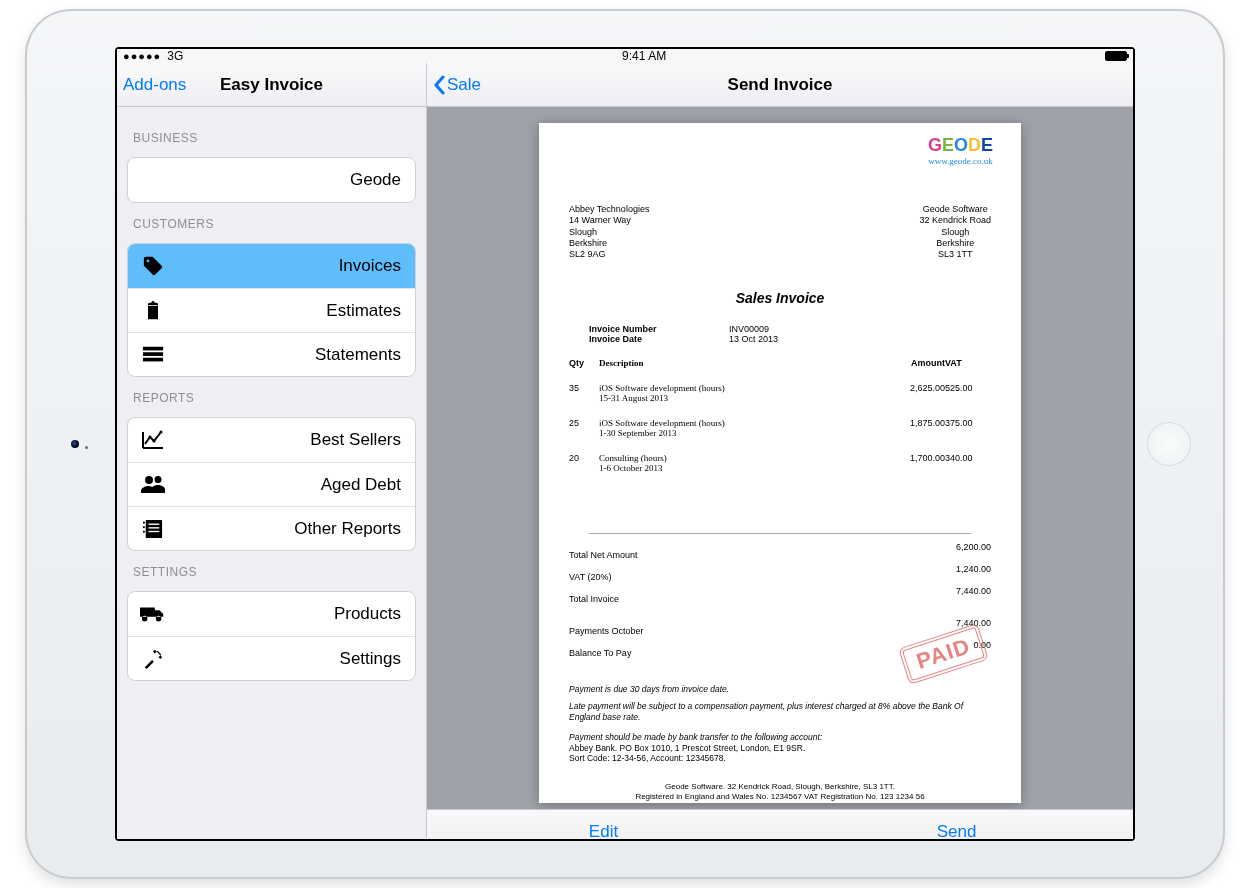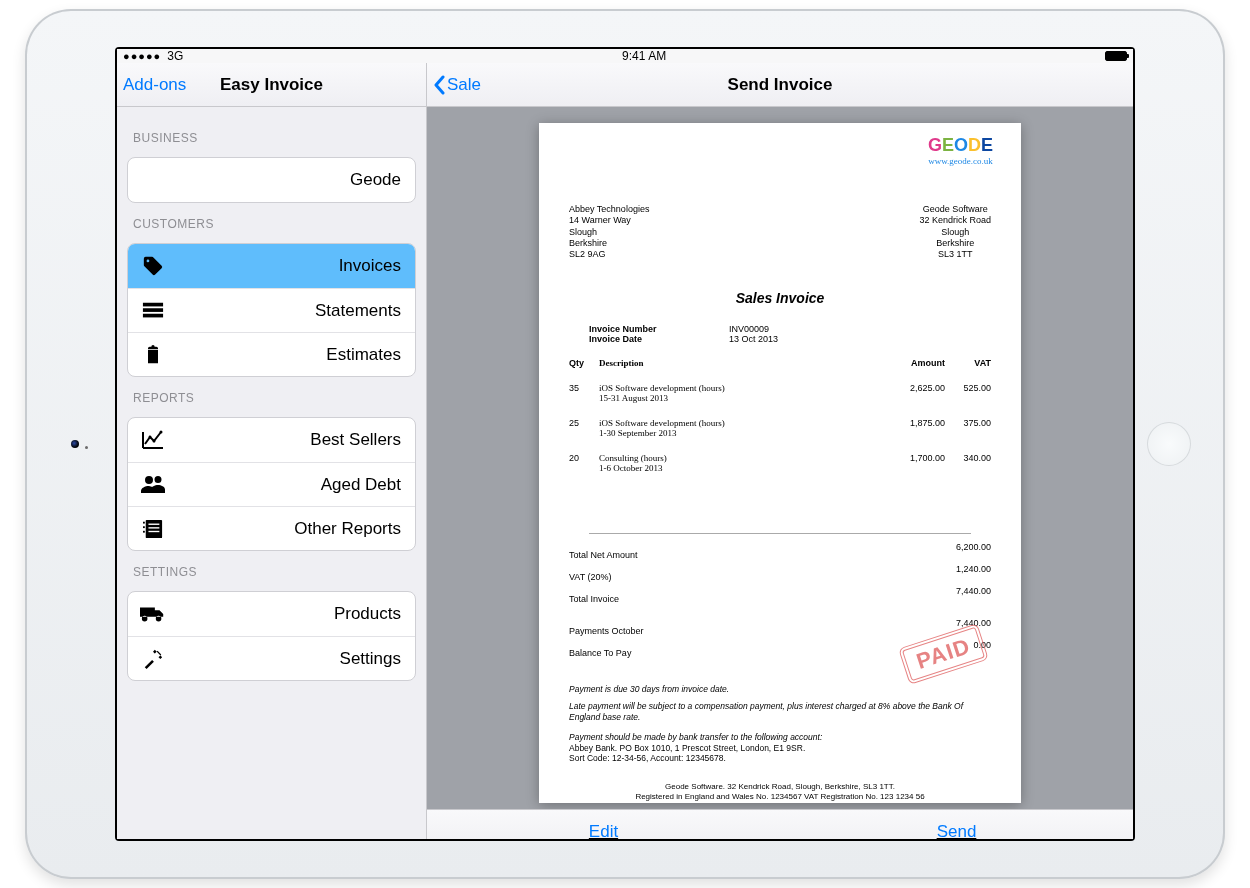--- a/index.html
+++ b/index.html
@@ -152,21 +152,21 @@
   .addr-row { display:flex; justify-content:space-between; margin-top:55px; }
   .addr small, .addr div { font-size: 9px; line-height: 1.25; }
 
   .inv-title { text-align:center; font-style:italic; font-weight:700; font-size:14px; margin-top:30px; }
 
   .meta { margin-top: 18px; }
   .meta-row { display:flex;padding-left:20px; }
   .meta-row .k { width: 140px; font-weight: 700; }
 
   .tbl-head { display:flex; font-weight:700; margin-top: 14px; }
-  .c-qty{width:30px;} .c-desc{flex:1;font-family:Liberation Serif, serif;} .c-amt{width:62px;text-align:right;} .c-vat{width:46px;text-align:right;}
+  .c-qty{width:30px;} .c-desc{flex:1;font-family:Liberation Serif, serif;} .c-amt{width:62px;text-align:right;} .c-vat{width:46px;}
   .line-item { display:flex; margin-top:15px; }
   .line-item .sub { color:#000; }
   .totals-rule { border-top:1px solid #aaa; margin: 60px 20px 8px; }
   .tot-row { display:flex; margin-top:4px; }
   .tot-row .tl { flex:1; text-align:left; padding-right: 40px; margin-top: 8px; }
   .tot-row .tv { width: 60px; text-align:right; }
 
   .stamp {
     position: absolute; right: 36px; bottom: 130px;
     transform: rotate(-18deg);
@@ -180,21 +180,20 @@
   }
 
   .small-print p { font-style: italic; margin-top: 6px; font-size: 8.5px; line-height:1.25; }
   .footer-note { margin-top: 18px; text-align:center; font-size:8px; line-height:1.25; }
 
   .toolbar {
     height: 44px;
     background: linear-gradient(#f9f9fb,#efeff3);
     border-top: 1px solid #c8c8cc;
     display:flex;
-    text-decoration:underline;
   }
   .toolbar .tb-btn {
     flex:1; display:flex; align-items:center; justify-content:center;
     color:#007aff; font-size:17px;
   }
 </style>
 </head>
 <body>
 
 <div class="ipad">
@@ -240,35 +239,35 @@
             <div class="cell selected">
               <span class="iconbox">
                 <svg width="22" height="22" viewBox="0 0 24 24">
                       <path fill="#000" d="M21.4 11.6 12.4 2.6A2 2 0 0 0 11 2H4a2 2 0 0 0-2 2v7c0 .5.2 1 .6 1.4l9 9a2 2 0 0 0 2.8 0l7-7a2 2 0 0 0 0-2.8zM6.5 8A1.5 1.5 0 1 1 8 6.5 1.5 1.5 0 0 1 6.5 8z"></path>
                     </svg>
               </span>
               <span class="lbl">Invoices</span>
             </div>
             <div class="cell">
               <span class="iconbox">
+                <svg width="20" height="22" viewBox="0 0 24 24">
+                      <path fill="#000" d="M16 2h-2a2 2 0 0 0-4 0H8a2 2 0 0 0-2 2v1h12V4a2 2 0 0 0-2-2zM6 6v16h12V6z"></path>
+                    </svg>
+              </span>
+              <span class="lbl">Estimates</span>
+            </div>
+            <div class="cell">
+              <span class="iconbox">
                 <svg width="22" height="18" viewBox="0 0 24 18">
                       <rect fill="#000" x="1" y="0" width="22" height="4"></rect>
                       <rect fill="#000" x="1" y="6" width="22" height="4"></rect>
                       <rect fill="#000" x="1" y="12" width="22" height="4"></rect>
                     </svg>
               </span>
               <span class="lbl">Statements</span>
-            </div>
-            <div class="cell">
-              <span class="iconbox">
-                <svg width="20" height="22" viewBox="0 0 24 24">
-                      <path fill="#000" d="M16 2h-2a2 2 0 0 0-4 0H8a2 2 0 0 0-2 2v1h12V4a2 2 0 0 0-2-2zM6 6v16h12V6z"></path>
-                    </svg>
-              </span>
-              <span class="lbl">Estimates</span>
             </div>
           </div>
 
           <div class="section-h">REPORTS</div>
           <div class="cell-group">
             <div class="cell">
               <span class="iconbox">
                 <svg width="24" height="20" viewBox="0 0 24 20">
                       <path fill="none" stroke="#000" stroke-width="2" d="M2 18V2M2 18h20M4 14l5-7 4 4 7-9"></path>
                       <circle fill="#000" cx="9" cy="7" r="1.5"></circle>

